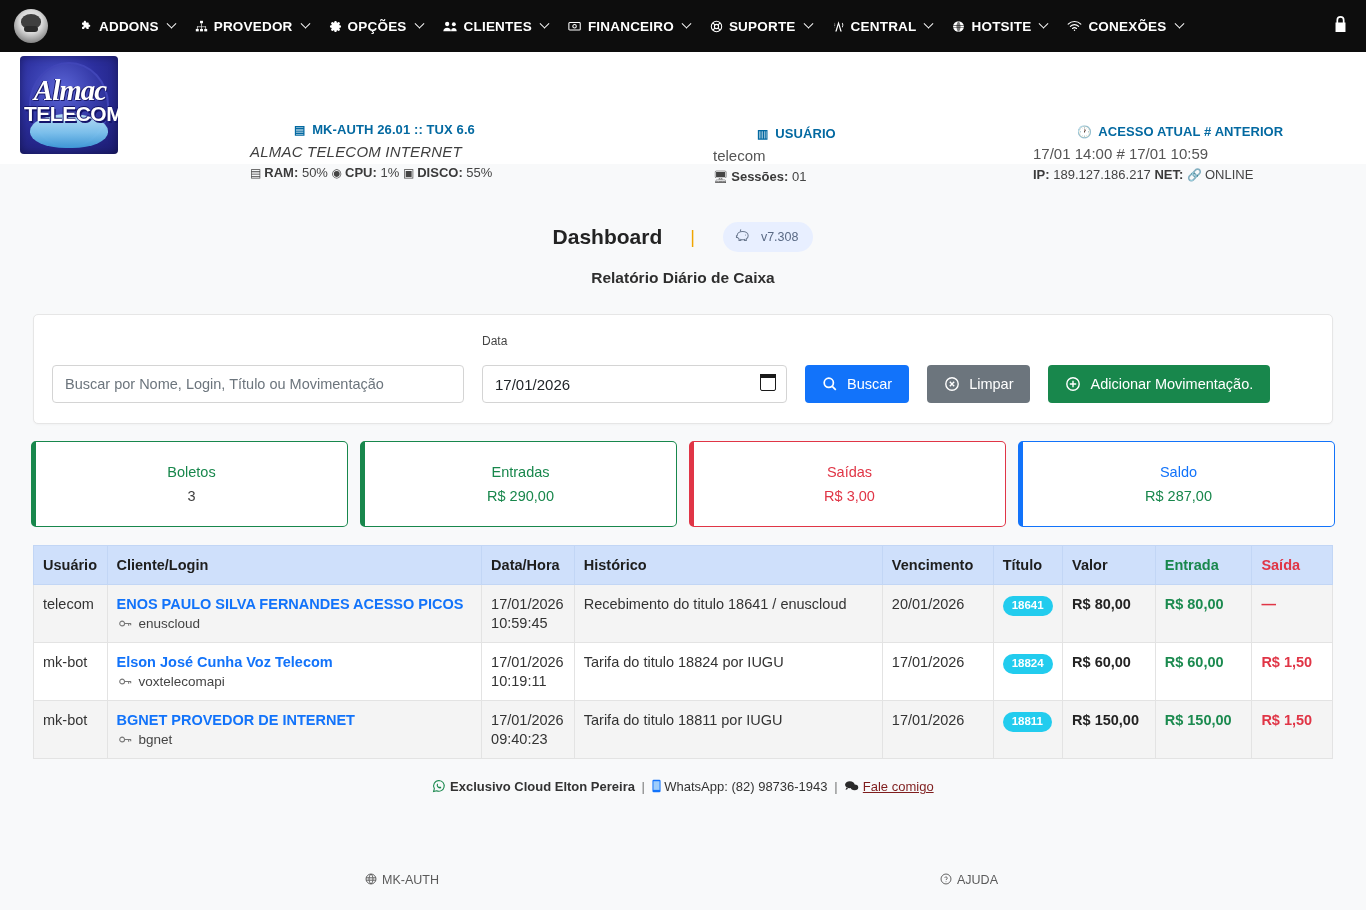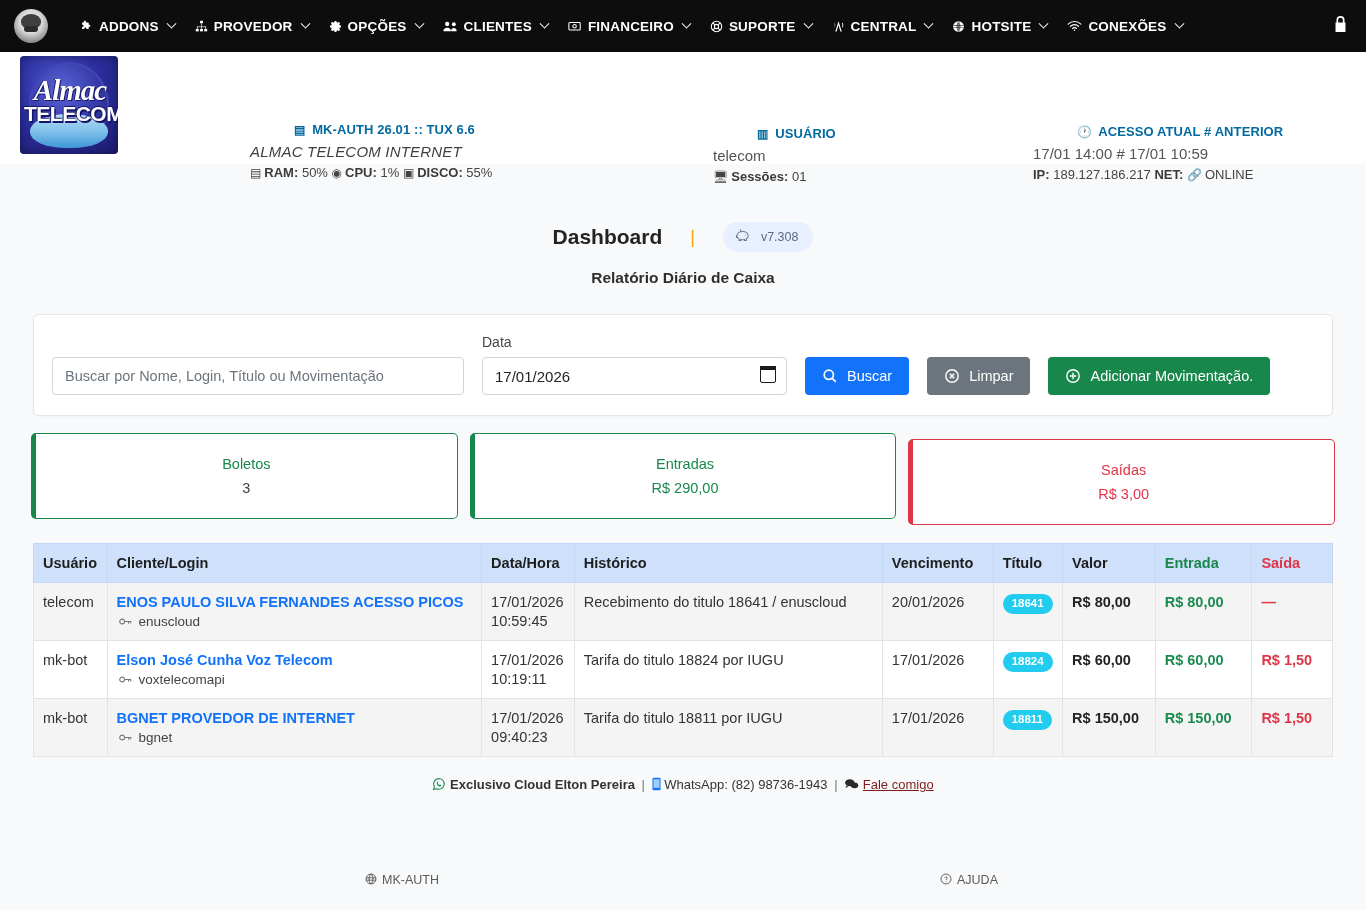--- a/index.html
+++ b/index.html
@@ -182,23 +182,23 @@
     background: #fff;
     border: 1px solid #e6e6e6;
     border-radius: 5px;
     padding: 19px 18px 20px 18px;
     display: flex;
     align-items: flex-end;
     gap: 18px;
     box-shadow: 0 1px 2px rgba(0,0,0,.03);
   }
   .fld-label {
-    font-size: 14px;
+    font-size: 12px;
     color: #444;
-    margin-bottom: 7px;
+    margin-bottom: 17px;
     display: block;
   }
   .search-input {
     width: 412px;
     height: 38px;
     border: 1px solid #d4d4d4;
     border-radius: 4px;
     padding: 0 12px;
     font-size: 14.5px;
     color: #333;
@@ -266,21 +266,21 @@
     border-radius: 5px;
     height: 86px;
     display: flex;
     flex-direction: column;
     align-items: center;
     justify-content: center;
     gap: 8px;
     font-size: 14.5px;
   }
   .kpi-green  { border-color: #18874c; }
-  .kpi-red    { border-color: #e03546; margin-top: 6px; }
+  .kpi-red    { border-color: #e03546; }
   .kpi-blue   { border-color: #1273fa; }
   .c-green { color: #18874c; }
   .c-red   { color: #e03546; }
   .c-blue  { color: #1273fa; }
   .c-dark  { color: #3f3f3f; }
 
   
   .table-wrap { margin: 18px 33px 0 33px; }
   table { width: 100%; border-collapse: collapse; font-size: 14.5px; }
   thead th {
@@ -610,20 +610,24 @@
     <div class="c-green">Boletos</div>
     <div class="c-dark">3</div>
   </div>
   <div class="kpi kpi-green">
     <div class="c-green">Entradas</div>
     <div class="c-green">R$ 290,00</div>
   </div>
   <div class="kpi kpi-red">
     <div class="c-red">Saídas</div>
     <div class="c-red">R$ 3,00</div>
+  </div>
+  <div class="kpi kpi-blue">
+    <div class="c-blue">Saldo</div>
+    <div class="c-green">R$ 287,00</div>
   </div>
 </div>
 
 <div class="table-wrap">
   <table>
     <thead>
       <tr>
         <th style="width:72px">Usuário</th>
         <th style="width:372px">Cliente/Login</th>
         <th style="width:92px">Data/Hora</th>

